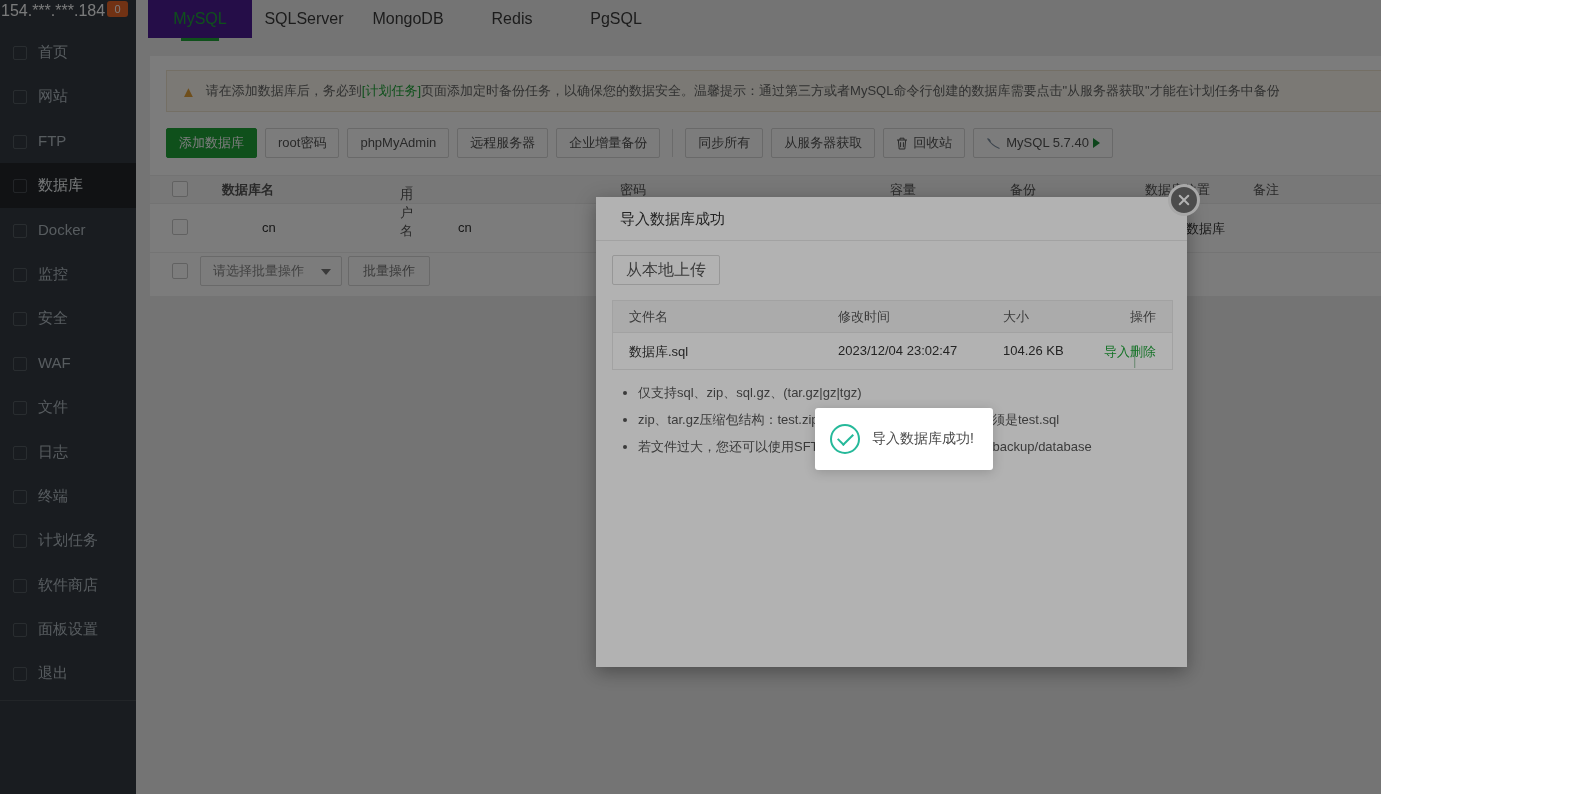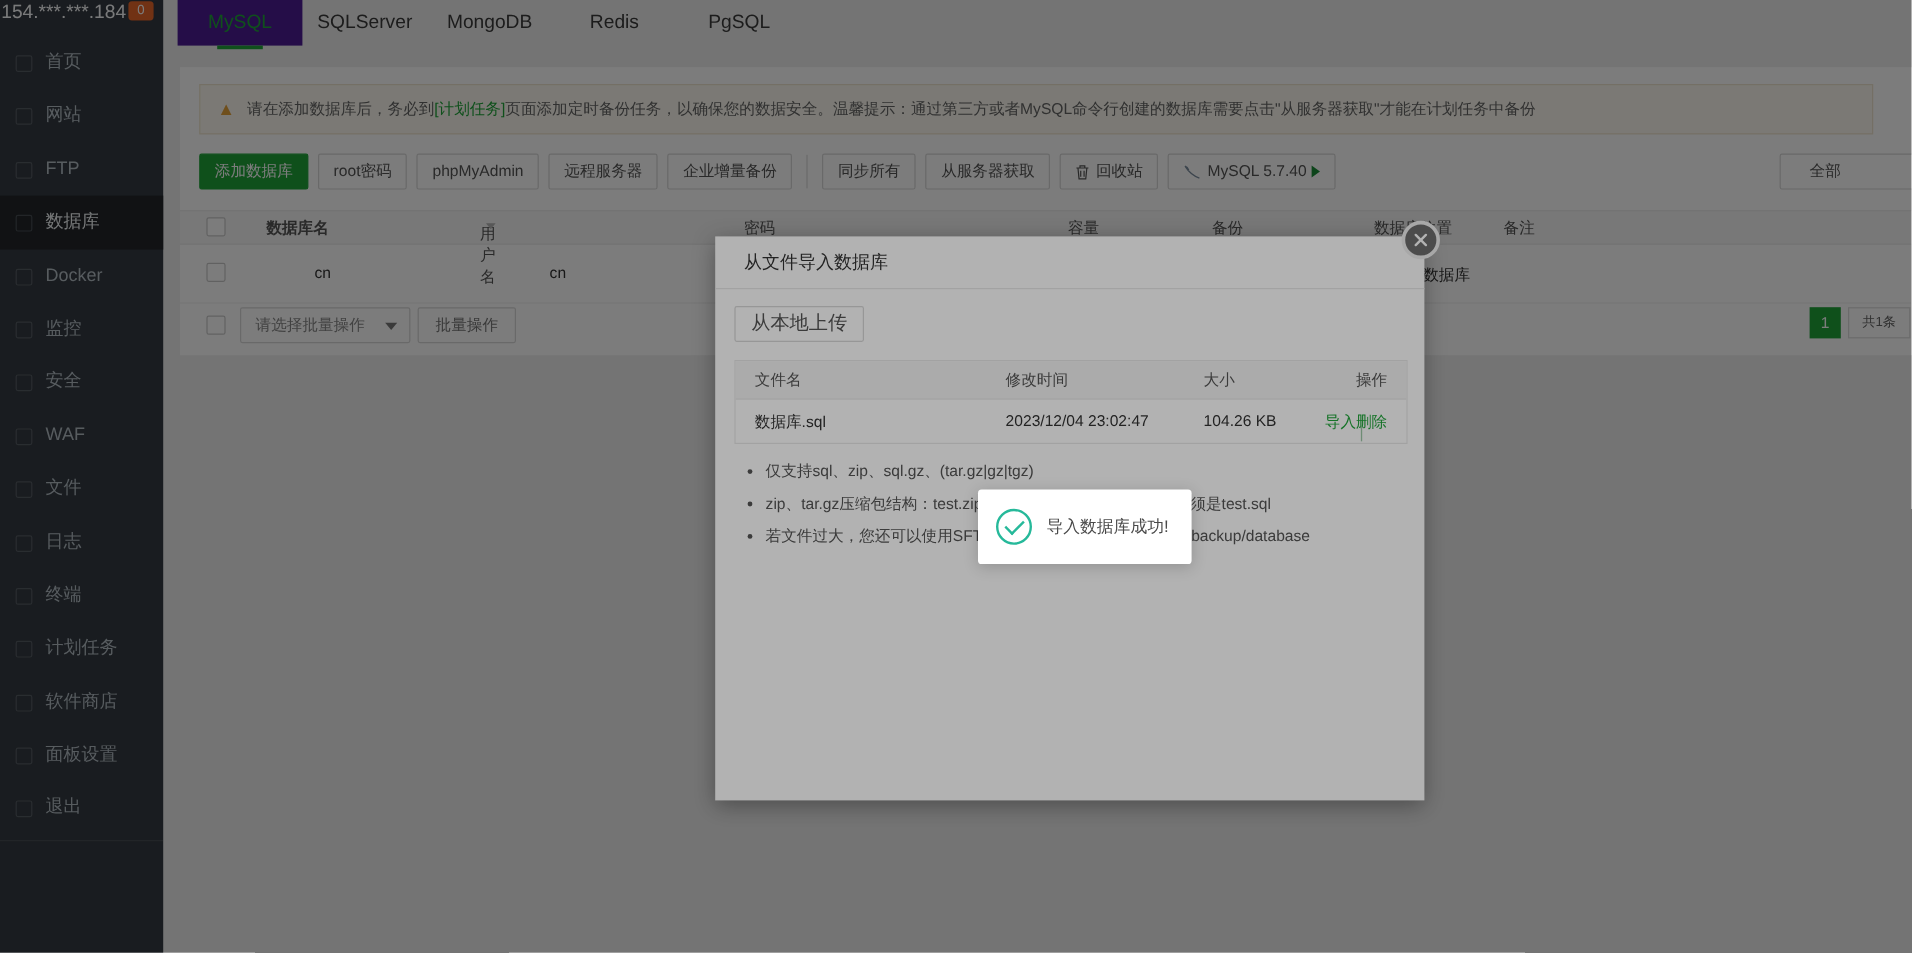--- a/index.html
+++ b/index.html
@@ -1,16 +1,16 @@
 <!DOCTYPE html>
 <html><head>
 <meta charset="utf-8">
 <style>
   html,body{margin:0;padding:0;}
-  .screen{position:relative;width:1593px;height:794px;background:#efefef;overflow:hidden;
+  .screen{position:relative;width:1381px;height:794px;background:#efefef;overflow:hidden;
           font-family:"Liberation Sans","DejaVu Sans",sans-serif;-webkit-font-smoothing:antialiased;}
 
   
   .sidebar{position:absolute;left:0;top:0;width:136px;height:794px;background:#353b42;z-index:2;}
   .side-head{position:relative;height:30px;}
   .ip{position:absolute;left:1px;top:2px;font-size:16px;color:#fafbfc;letter-spacing:0;}
   .badge{position:absolute;left:107px;top:1px;min-width:15px;height:16px;padding:0 3px;background:#e9672b;
          border-radius:3px;color:#fff;font-size:11px;line-height:16px;text-align:center;}
   .menu{position:absolute;top:30px;left:0;width:136px;}
   .m-item{position:relative;height:44.4px;line-height:44.4px;padding-left:38px;font-size:15px;color:#b3bdc5;cursor:pointer;}
@@ -211,21 +211,21 @@
     </div>
   </div>
 
   <div class="mask1"></div>
 
   <div class="modal">
     <div class="modal-close">
         <i></i>
         <i></i>
       </div>
-    <div class="modal-title">从文件导入数据库</div>
+    <div class="modal-title">导入数据库成功</div>
     <div class="modal-body">
       <div class="upload-btn">从本地上传</div>
 
       <div class="ftable">
         <div class="f-head">
           <span class="fc-name">文件名</span>
           <span class="fc-time">修改时间</span>
           <span class="fc-size">大小</span>
           <span class="fc-op">操作</span>
         </div>

